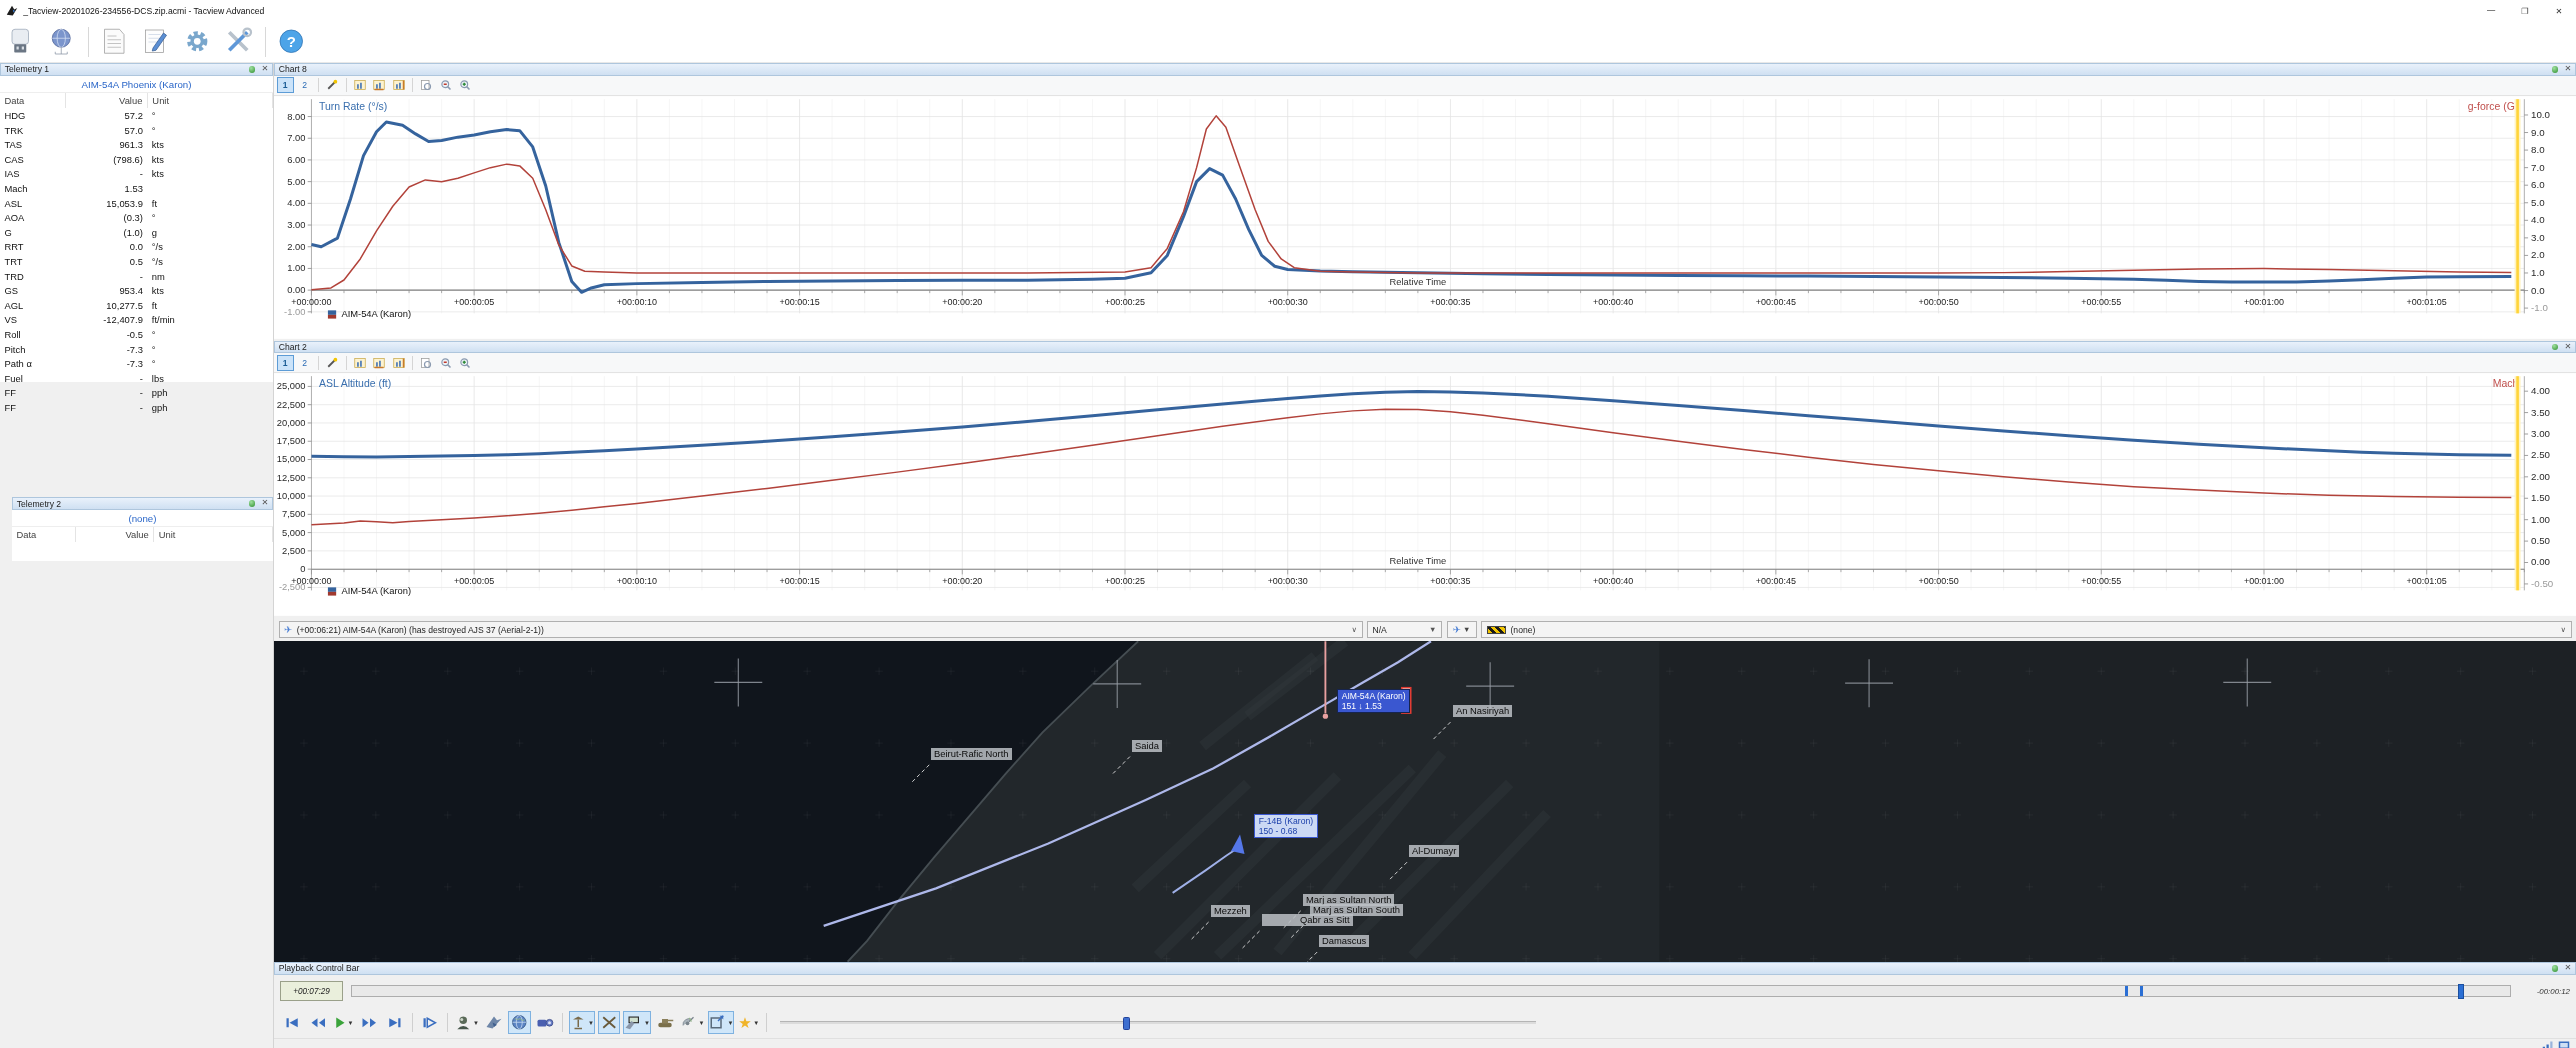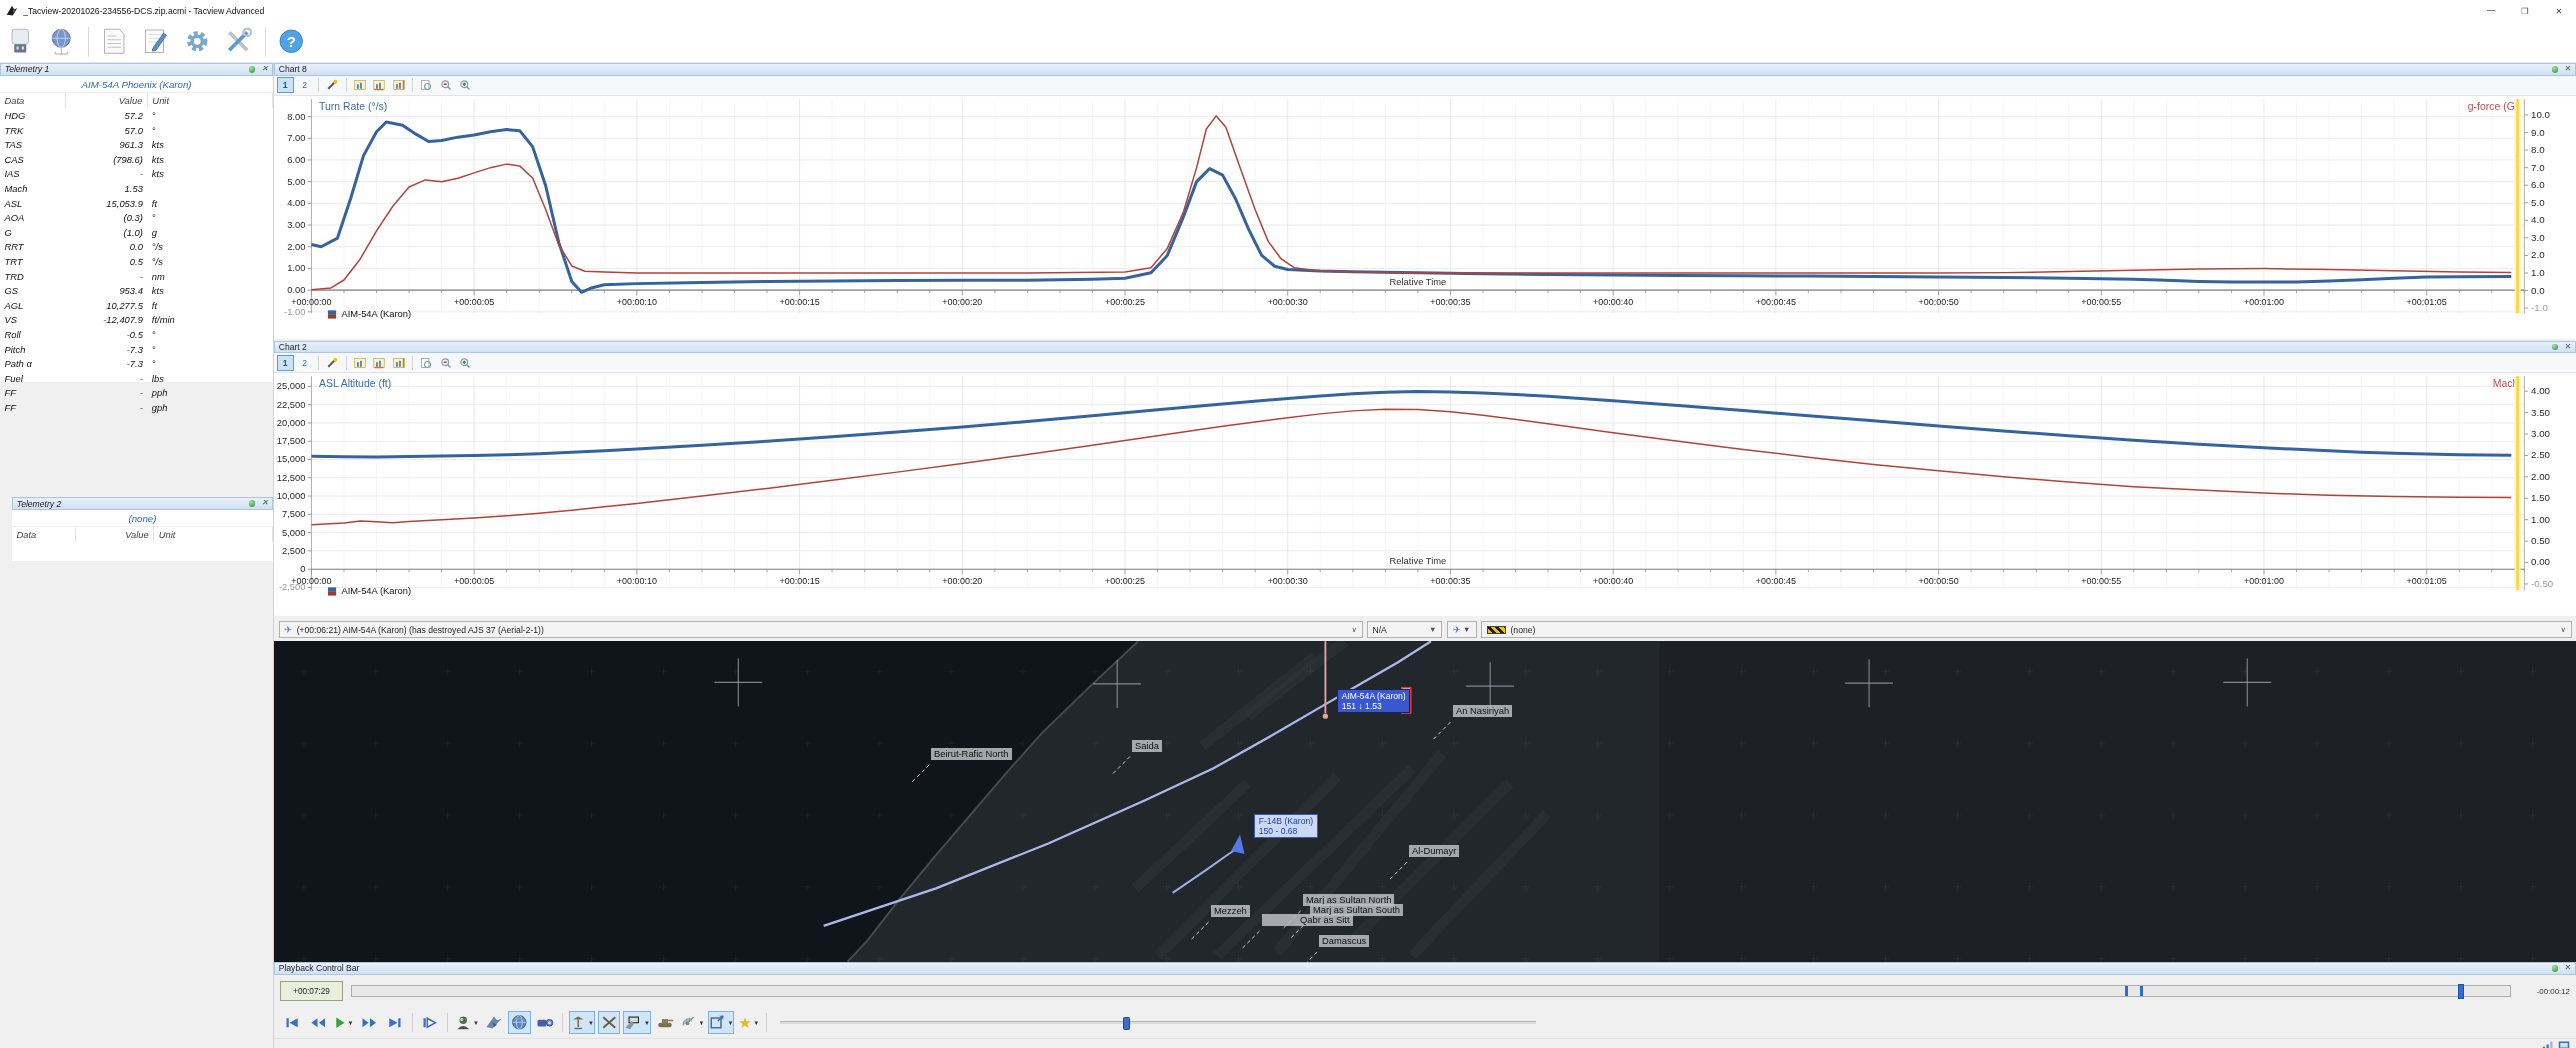--- a/index.html
+++ b/index.html
@@ -14,21 +14,21 @@
   .win-controls { margin-left:auto; display:flex; height:21px; }
   .win-btn { width:34px; height:21px; display:flex; align-items:center; justify-content:center; color:#333; font-size:8.2px; }
 
   
   .main-toolbar { height:42px; background:#fff; display:flex; align-items:center; padding:0 4.5px; gap:10.5px; flex:0 0 auto; border-bottom:0.7px solid #e8e8e8; }
   .tb-ico { width:31px; height:31px; display:flex; align-items:center; justify-content:center; }
   .tb-sep { width:0.7px; height:30px; background:#d8d8d8; }
 
   
   .content { flex:1; display:flex; min-height:0; }
-  .sidebar { width:274px; flex:0 0 auto; background:#f0f0f0; border-right:0.7px solid #d4d4d4; display:flex; flex-direction:column;font-style:italic; }
+  .sidebar { width:274px; flex:0 0 auto; background:#f0f0f0; border-right:0.7px solid #d4d4d4; display:flex; flex-direction:column; }
   .rightcol { flex:1; display:flex; flex-direction:column; min-width:0; }
 
   
   .panel-header { height:12.7px; background:linear-gradient(#e9f1fb,#cfe0f2); border:0.7px solid #aec6dd; display:flex; align-items:center; padding:0 3.7px; font-size:8.6px; color:#222; }
   .panel-header .ph-right { margin-left:auto; display:flex; gap:6px; align-items:center; }
   .pin-dot { width:6.7px; height:6.7px; border-radius:50%; background:radial-gradient(circle at 35% 30%,#9fe09f,#2f8f2f); display:inline-block; }
   .x-glyph { font-size:8.2px; color:#555; line-height:6.7px; }
 
   .telemetry { background:#fff; }
   .telemetry .object-row { text-align:center; color:#2a66c8; font-size:9.7px; padding:3px 0 2.2px; border-bottom:0.7px solid #eee; }
@@ -69,21 +69,21 @@
   .time-box { position:absolute; left:13.5px; top:10.5px; width:189px; height:70px; background:rgba(245,245,245,.96); padding:3.7px 9px 0; }
   .time-box .d { color:#8a8a8a; font:11.2px "DejaVu Sans Mono", monospace; }
   .time-box .t { color:#111; font:30px "DejaVu Sans Mono", monospace; letter-spacing:0.7px; line-height:1.0; }
   .time-box .s { color:#333; font-size:10.5px; letter-spacing:0.4px; }
   .city-label { position:absolute; background:rgba(188,193,198,.85); color:#0c0c0c; font-size:9.4px; padding:0 3px 0.7px; white-space:nowrap; }
   .unit-label { position:absolute; font-size:8.6px; line-height:1.2; padding:0.7px 3.7px; white-space:nowrap; }
   .unit-label.selected { background:#3a57d0; color:#fff; border:0.7px solid #16244f; }
   .unit-label.friendly { background:#ccd9f4; color:#1b3faa; border:0.7px solid #3a57d0; }
 
   
-  .pb-row { height:33px; background:#f0f0f0; display:flex; align-items:center; gap:7.5px; padding:0 6px; flex:0 0 auto; }
+  .pb-row { height:33px; background:#f0f0f0; display:flex; align-items:center; gap:7.5px; padding:0 6px; flex:0 0 auto;font-style:italic; }
   .time-chip { width:63px; height:19.5px; background:#eaefdc; border:0.7px solid #9aa08a; display:flex; align-items:center; justify-content:center; font-size:8.2px; color:#222; }
   .pb-track { position:relative; flex:1; height:12px; background:#e9e9e9; border:0.7px solid #adadad; }
   .pb-mark { position:absolute; top:0; width:2.2px; height:100%; background:#2b6fd4; }
   .pb-handle { position:absolute; top:-2.2px; width:6.7px; height:15px; background:#2b6fd4; border:0.7px solid #1b4fa0; }
   .pb-remaining { width:52px; font-size:7.9px; color:#333; text-align:right; }
 
   
   .transport { height:30px; background:#f0f0f0; display:flex; align-items:center; gap:3px; padding:0 7.5px; flex:0 0 auto; }
   .tr-btn { height:22.5px; min-width:22.5px; display:flex; align-items:center; justify-content:center; gap:1.5px; border:0.7px solid transparent; }
   .tr-btn.sel { background:#cfe6f9; border-color:#7fb2e0; }

